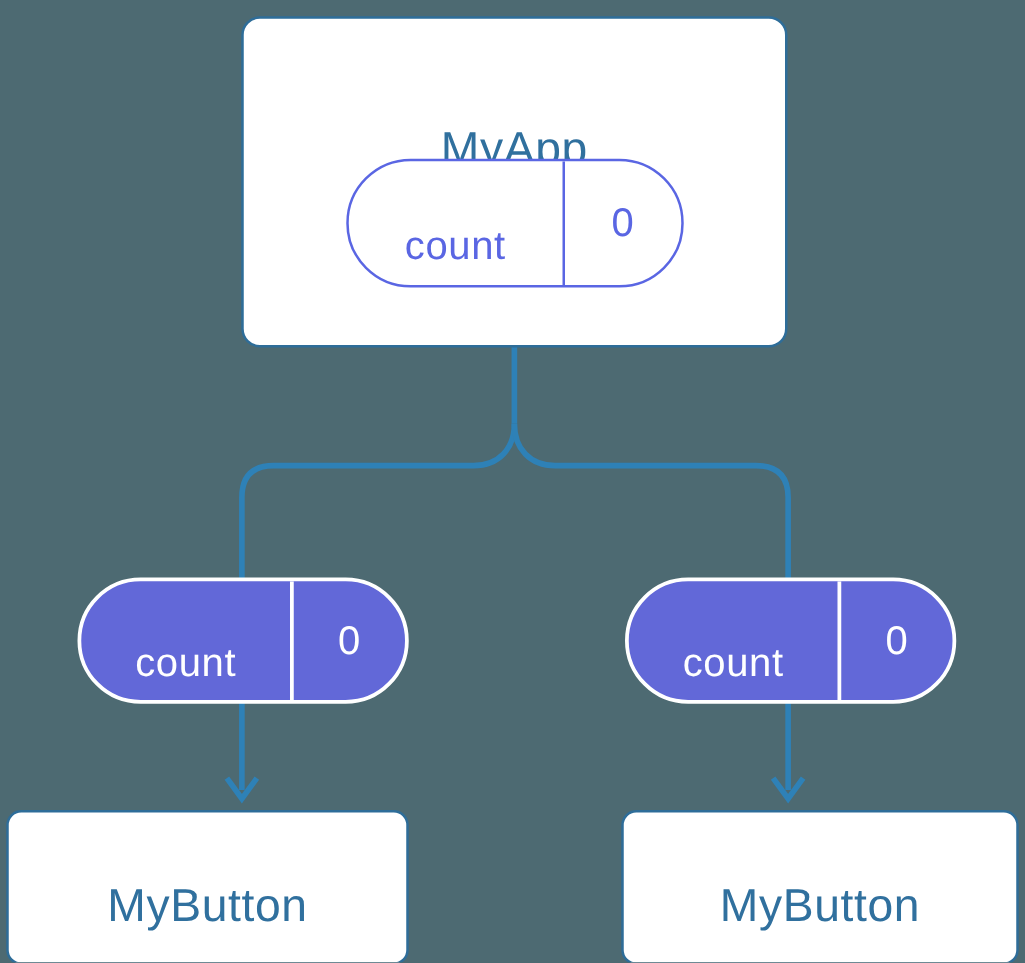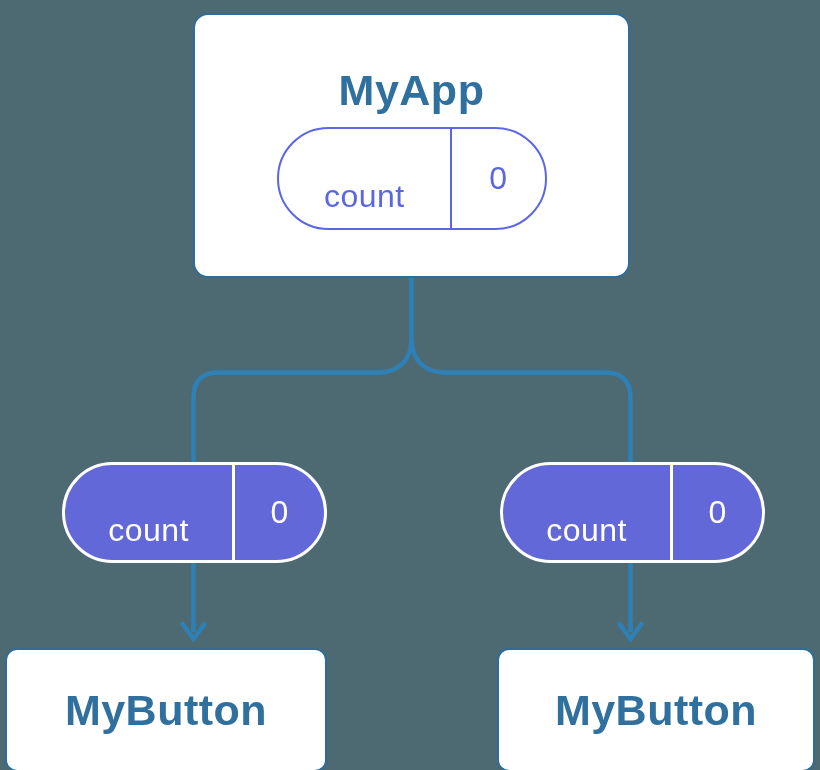--- a/index.html
+++ b/index.html
@@ -30,22 +30,22 @@
   .node-root{left:193px;top:13px;width:437px;height:265px;border-radius:15px;}
   .node-child{
     top:648px;height:124px;border-radius:12px;
     display:flex;align-items:center;justify-content:center;
   }
   .node-child-left{left:5px;width:322px;}
   .node-child-right{left:497px;width:318px;}
 
   .node-title{
     color:var(--node-text);
-    font-size:43px;font-weight:700;letter-spacing:0.5px;
-    line-height:35px;white-space:nowrap;
+    font-size:37px;font-weight:400;letter-spacing:0.5px;
+    line-height:35px;white-space:nowrap;margin-top:28px;
   }
   .node-root .node-title{
     position:absolute;top:58px;left:0;right:0;text-align:center;
   }
 
   .pill{
     display:flex;align-items:stretch;box-sizing:border-box;
     border-radius:60px;overflow:hidden;
     font-size:32px;font-weight:500;letter-spacing:0.5px;
   }

